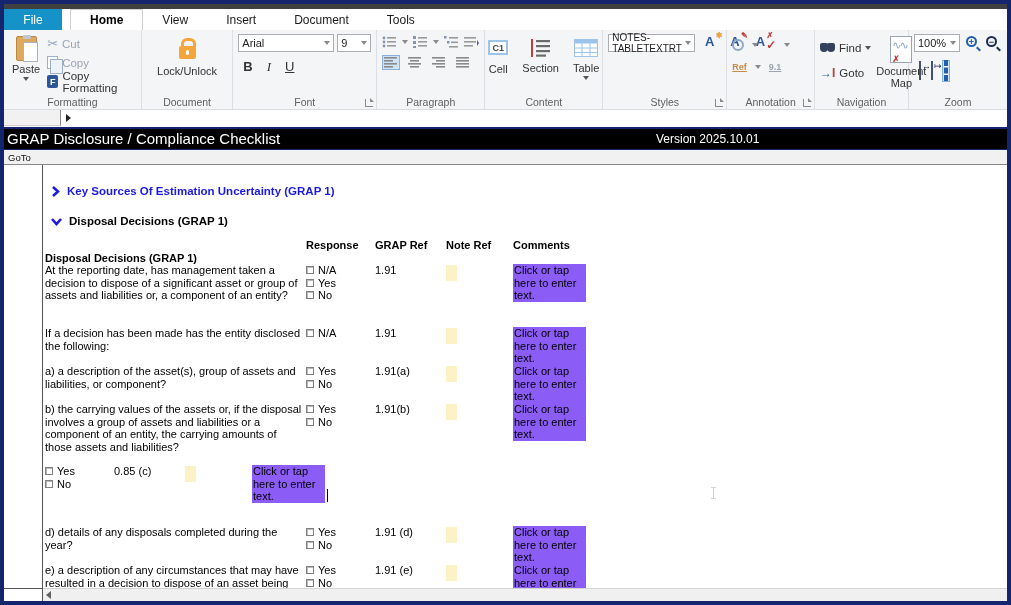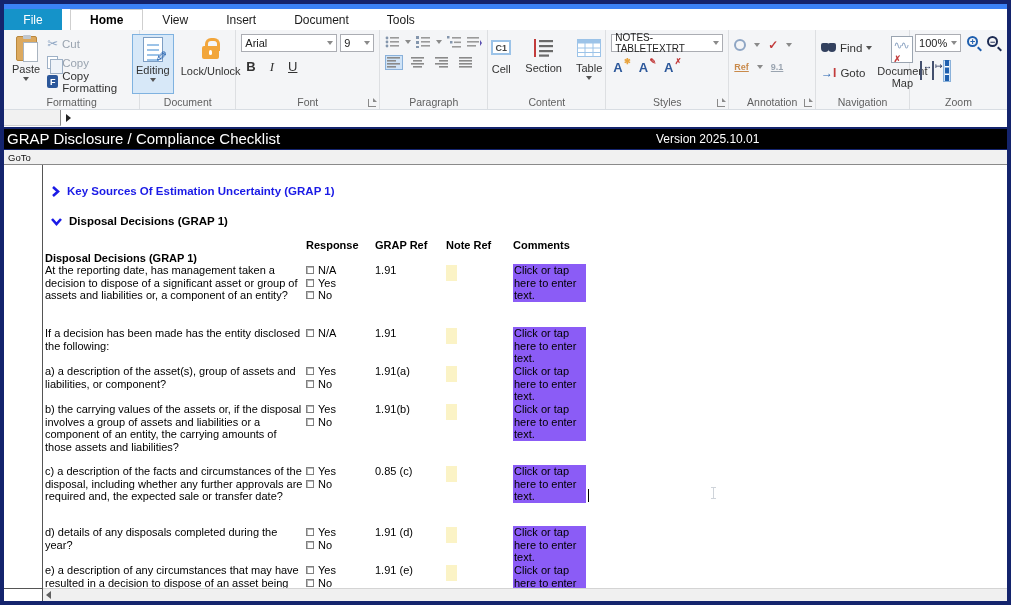--- a/index.html
+++ b/index.html
@@ -3,21 +3,21 @@
 <meta charset="utf-8">
 <style>
   * { margin:0; padding:0; box-sizing:border-box; }
   html,body { width:1011px; height:605px; }
   body { font-family:"Liberation Sans", sans-serif; background:#fff; }
 
   #window { width:1011px; height:605px; border:4px solid #14246D; position:relative;
             background:#fff; overflow:hidden; display:flex; flex-direction:column; }
 
   
-  .tabs-row { height:26px; background:#3b82f6; display:flex; align-items:stretch; padding-top:5px; flex:0 0 auto; }
+  .tabs-row { height:26px; background:#404040; display:flex; align-items:stretch; padding-top:5px; flex:0 0 auto; }
   .file-tab { width:58px; background:#1593C9; color:#fff; font-size:12px; display:flex;
               align-items:center; justify-content:center; cursor:default; }
   .tabs-white { flex:1; background:#fff; display:flex; align-items:stretch; }
   .tab { padding:0 19px; font-size:12px; color:#1a1a1a; display:flex; align-items:center; }
   .tab.selected { border:1px solid #cfcfcf; border-bottom:none; margin-left:8px; font-weight:bold; color:#000; }
 
   
   .ribbon { height:80px; background:#f4f5f7; border-bottom:1px solid #d8dde3; display:flex; flex:0 0 auto; }
   .rgroup { position:relative; border-right:1px solid #dddfe2; padding:4px 5px 15px 5px; display:flex; gap:4px; }
   .rgroup .glabel { position:absolute; bottom:1px; left:0; right:0; text-align:center;
@@ -182,25 +182,20 @@
         </div>
         <div class="smallbtn">
           <span class="icon-copyfmt">F</span>
           <span>Copy Formatting</span>
         </div>
       </div>
       <div class="glabel">Formatting</div>
     </div>
 
     <div class="rgroup" style="width:96px; justify-content:center;">
-      <div class="bigbtn selected">
-        <span class="icon-editdoc"></span>
-        <span>Editing</span>
-        <span class="dd"></span>
-      </div>
       <div class="bigbtn">
         <span class="icon-lock"></span>
         <span style="margin-top:4px;">Lock/Unlock</span>
       </div>
       <div class="glabel">Document</div>
     </div>
 
     <div class="rgroup" style="width:148px; flex-direction:column; gap:7px;">
       <div style="display:flex; gap:3px;">
         <div class="combo" style="width:96px;">
@@ -323,21 +318,21 @@
             <line x1="16" y1="0" x2="16" y2="18" stroke="#9cc3e8"></line>
             <line x1="0" y1="9" x2="24" y2="9" stroke="#9cc3e8"></line>
             <line x1="0" y1="13.5" x2="24" y2="13.5" stroke="#9cc3e8"></line>
           </svg>
         <span style="margin-top:3px;">Table</span>
         <span class="dd"></span>
       </div>
       <div class="glabel">Content</div>
     </div>
 
-    <div class="rgroup" style="width:124px; flex-direction:column; gap:8px;">
+    <div class="rgroup" style="width:124px; gap:8px;">
       <div class="combo" style="width:112px; font-size:10px;">
         <span>NOTES-TABLETEXTRT</span>
           <span class="dd light"></span>
       </div>
       <div style="display:flex; gap:10px; padding-left:2px;">
         <span class="styleA new">A</span>
         <span class="styleA edit">A</span>
         <span class="styleA del">A</span>
       </div>
       <div class="glabel">Styles</div>
@@ -509,21 +504,20 @@
                   <span>No</span>
                 </div>
               </div>
               <div class="col-ref">1.91(b)</div>
               <div class="col-note"><span class="notebox" style="display: inline-block;"></span></div>
               <div class="col-com">
                 <div class="combox">Click or tap here to enter text.</div>
               </div>
             </div>
             <div class="crow" style="min-height: 50px; margin-bottom: 11px;">
-              <div class="col-q">c) a description of the facts and circumstances of the disposal, including whether any further approvals are required and, the expected sale or transfer date?</div>
               <div class="col-resp">
                 <div class="cbrow">
                   <span class="cb"></span>
                   <span>Yes</span>
                 </div>
                 <div class="cbrow">
                   <span class="cb"></span>
                   <span>No</span>
                 </div>
               </div>

